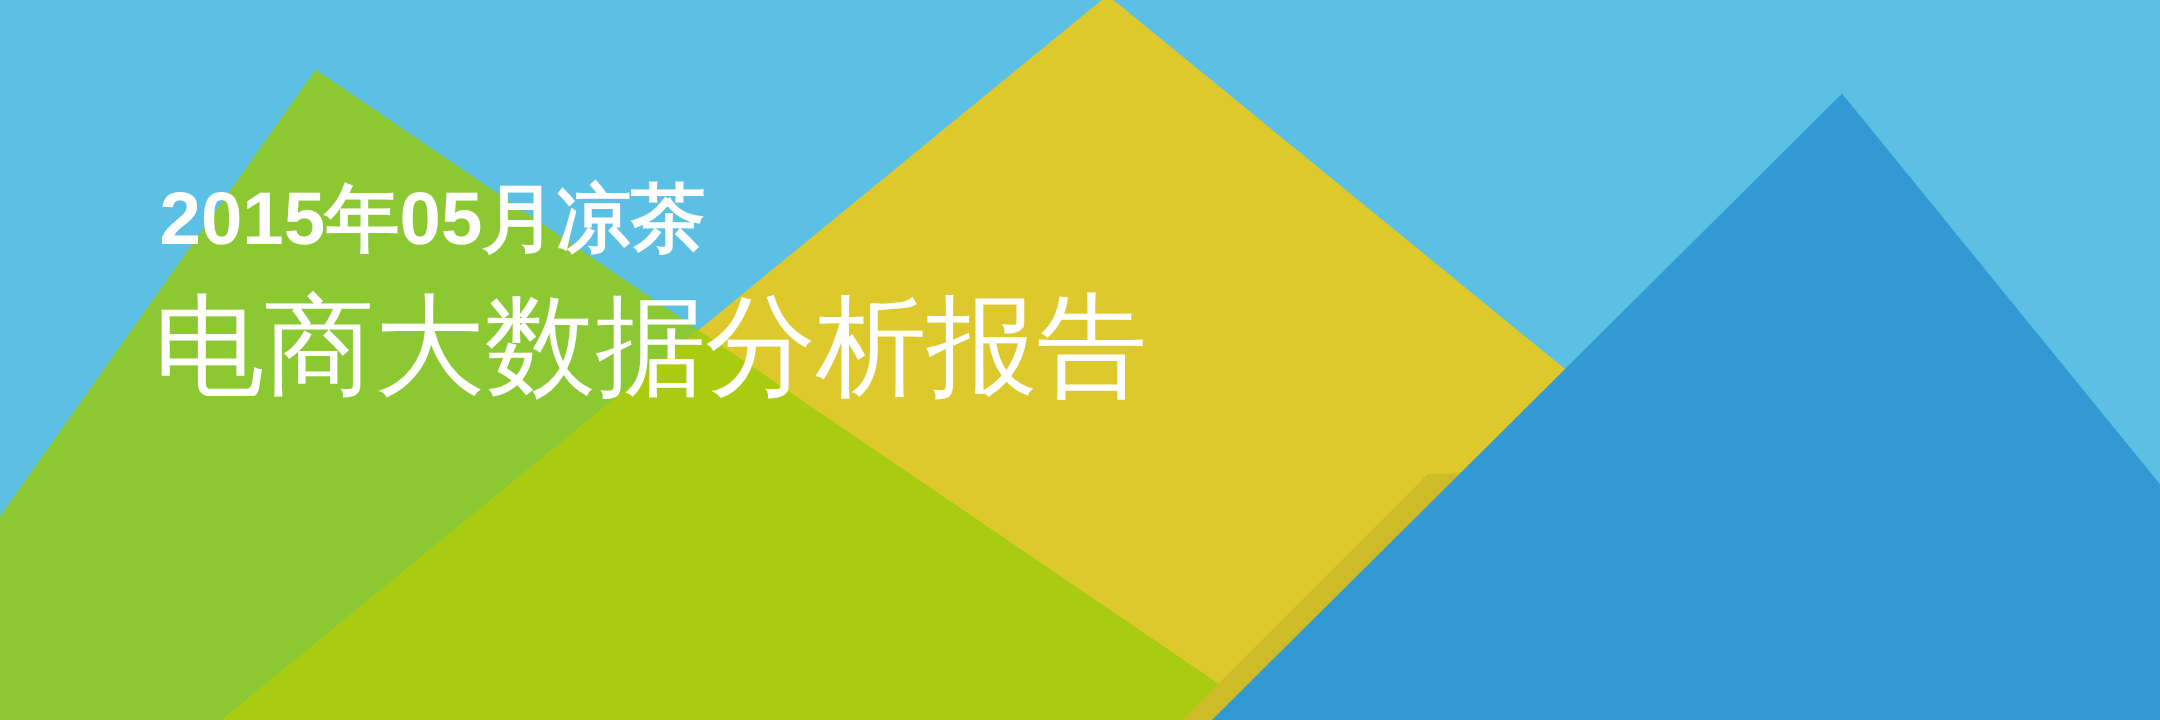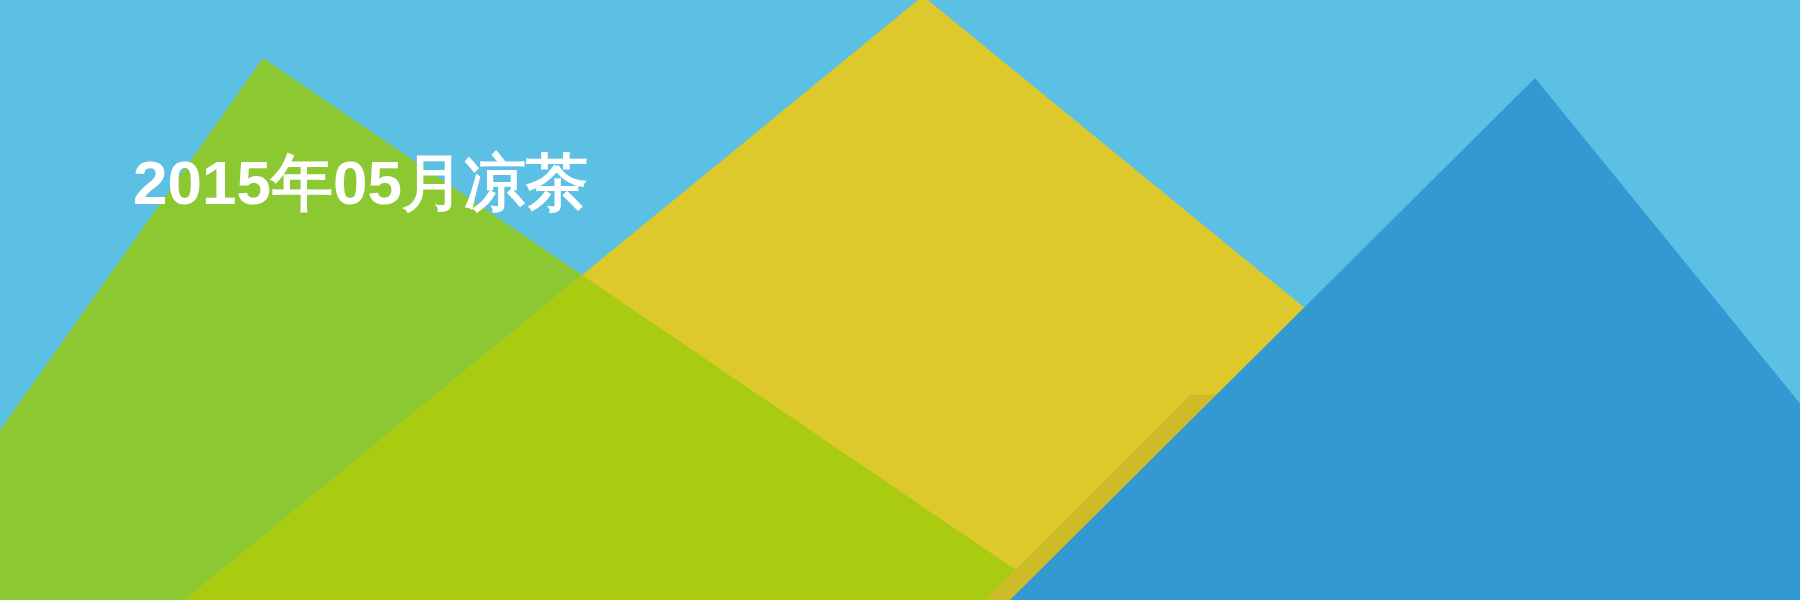--- a/index.html
+++ b/index.html
@@ -81,15 +81,16 @@
     <g clip-path="url(#clip-yellow)">
       <polygon id="shape-yellow-shadow" points="1185,398 1800,1010 1800,380 1310,380" fill="#D3C02B"></polygon>
       <polygon id="shape-yellow-shadow-2" points="1190,395 640,945 1800,945 1800,395" fill="#CDBB27"></polygon>
     </g>
 
     <polygon id="shape-blue" points="1535,78 1010,600 1960,600" fill="#3399D3"></polygon>
   </svg>
 
   <div id="title-block">
     <div class="title-line" id="title-line-1" style="color: rgb(255, 255, 255);">2015年05月凉茶</div>
+    <div class="title-line" id="title-line-2" style="color: rgb(255, 255, 255);">电商大数据分析报告</div>
   </div>
 
 </div>
 
 </body></html>

